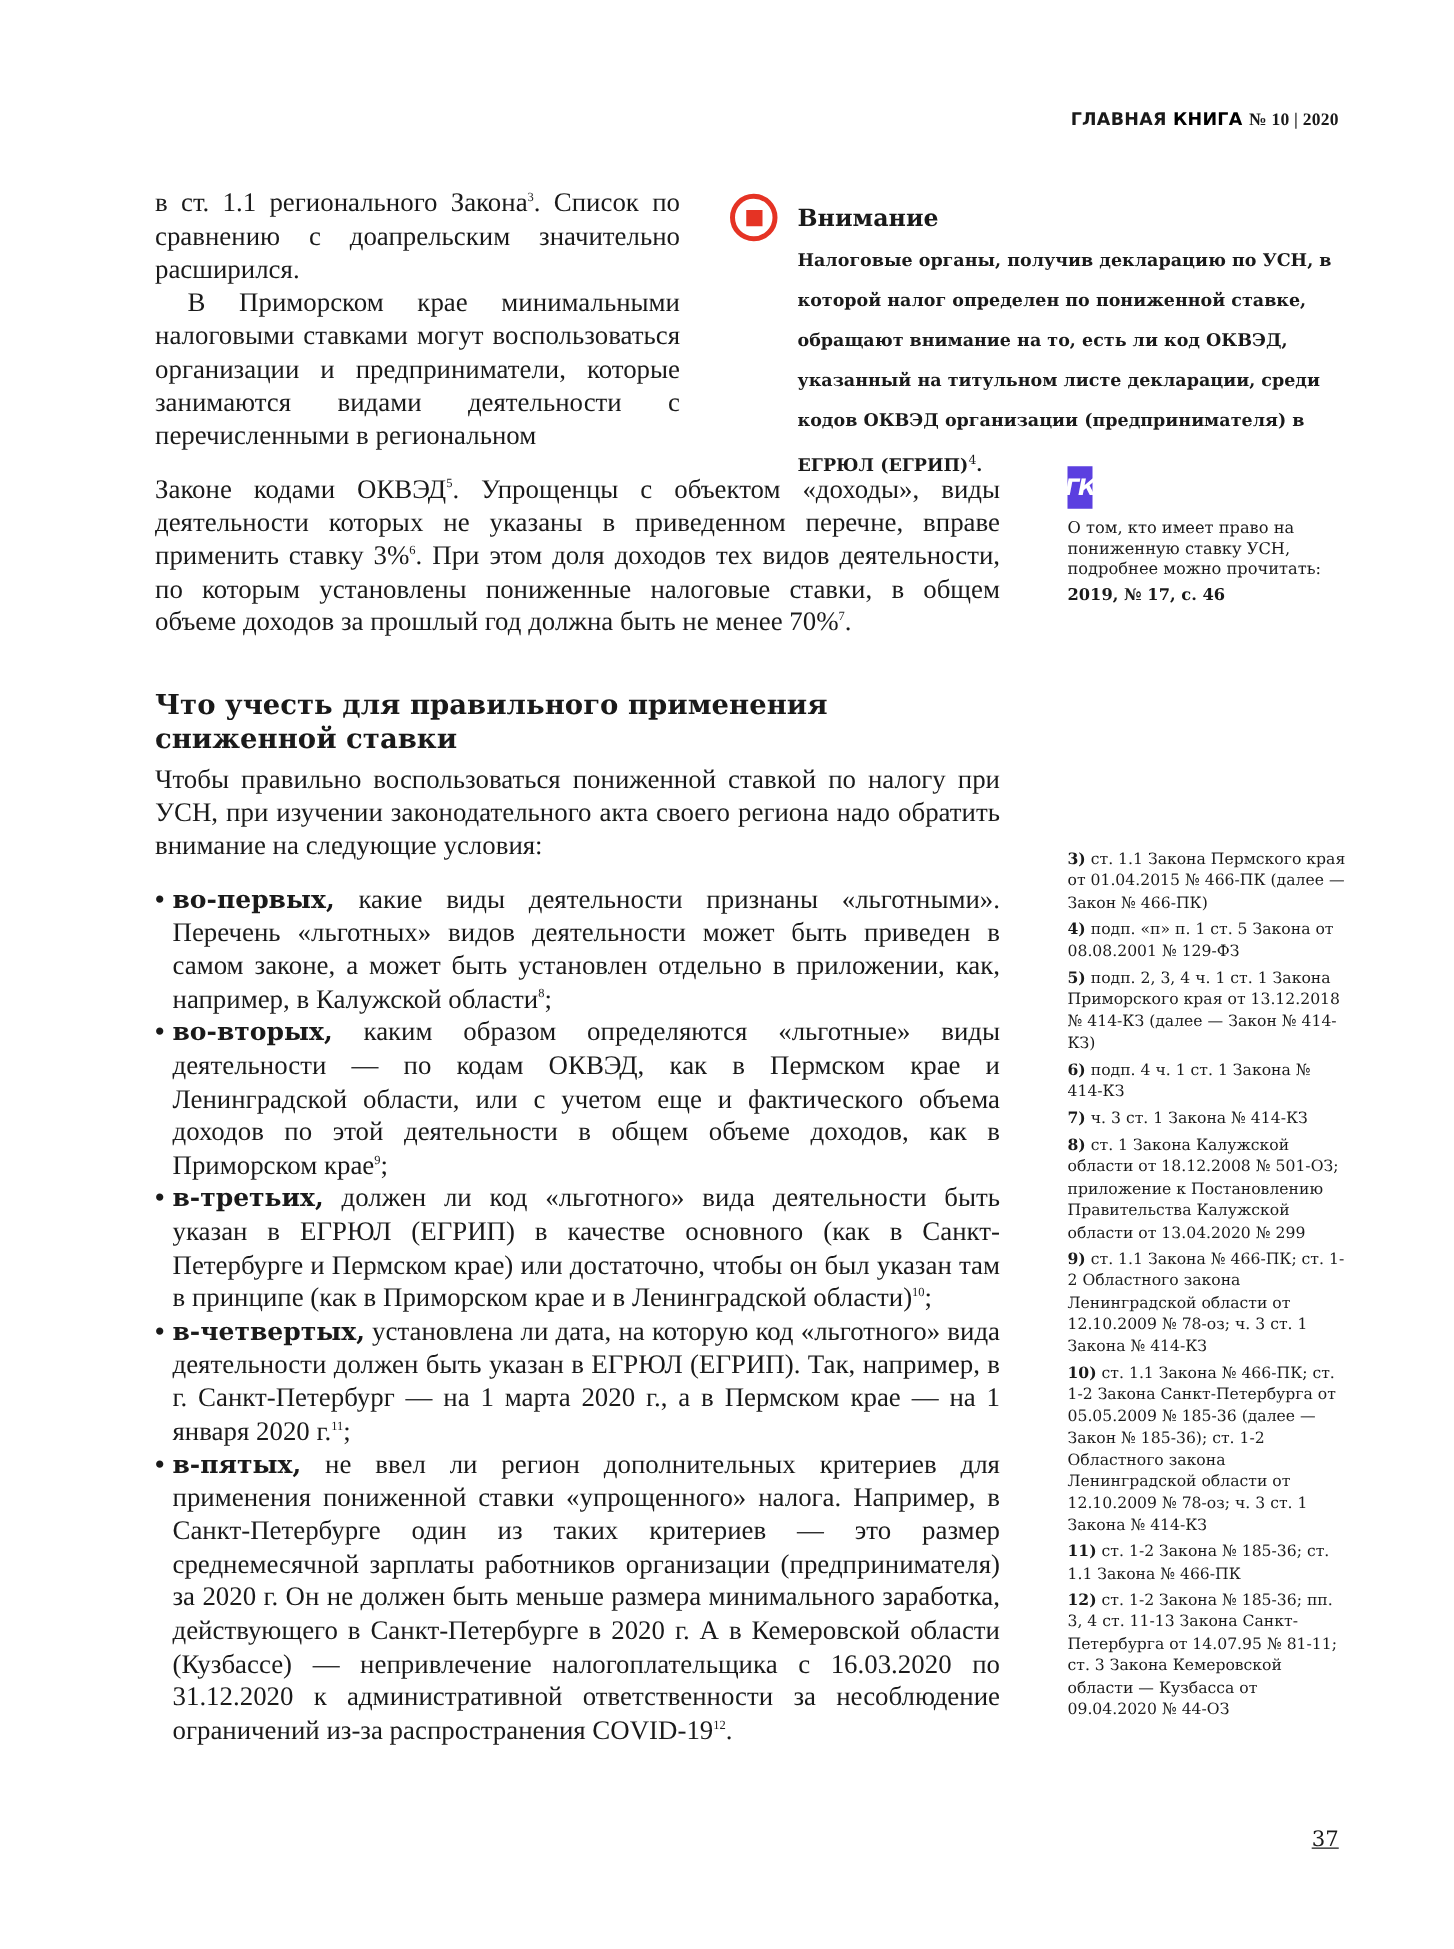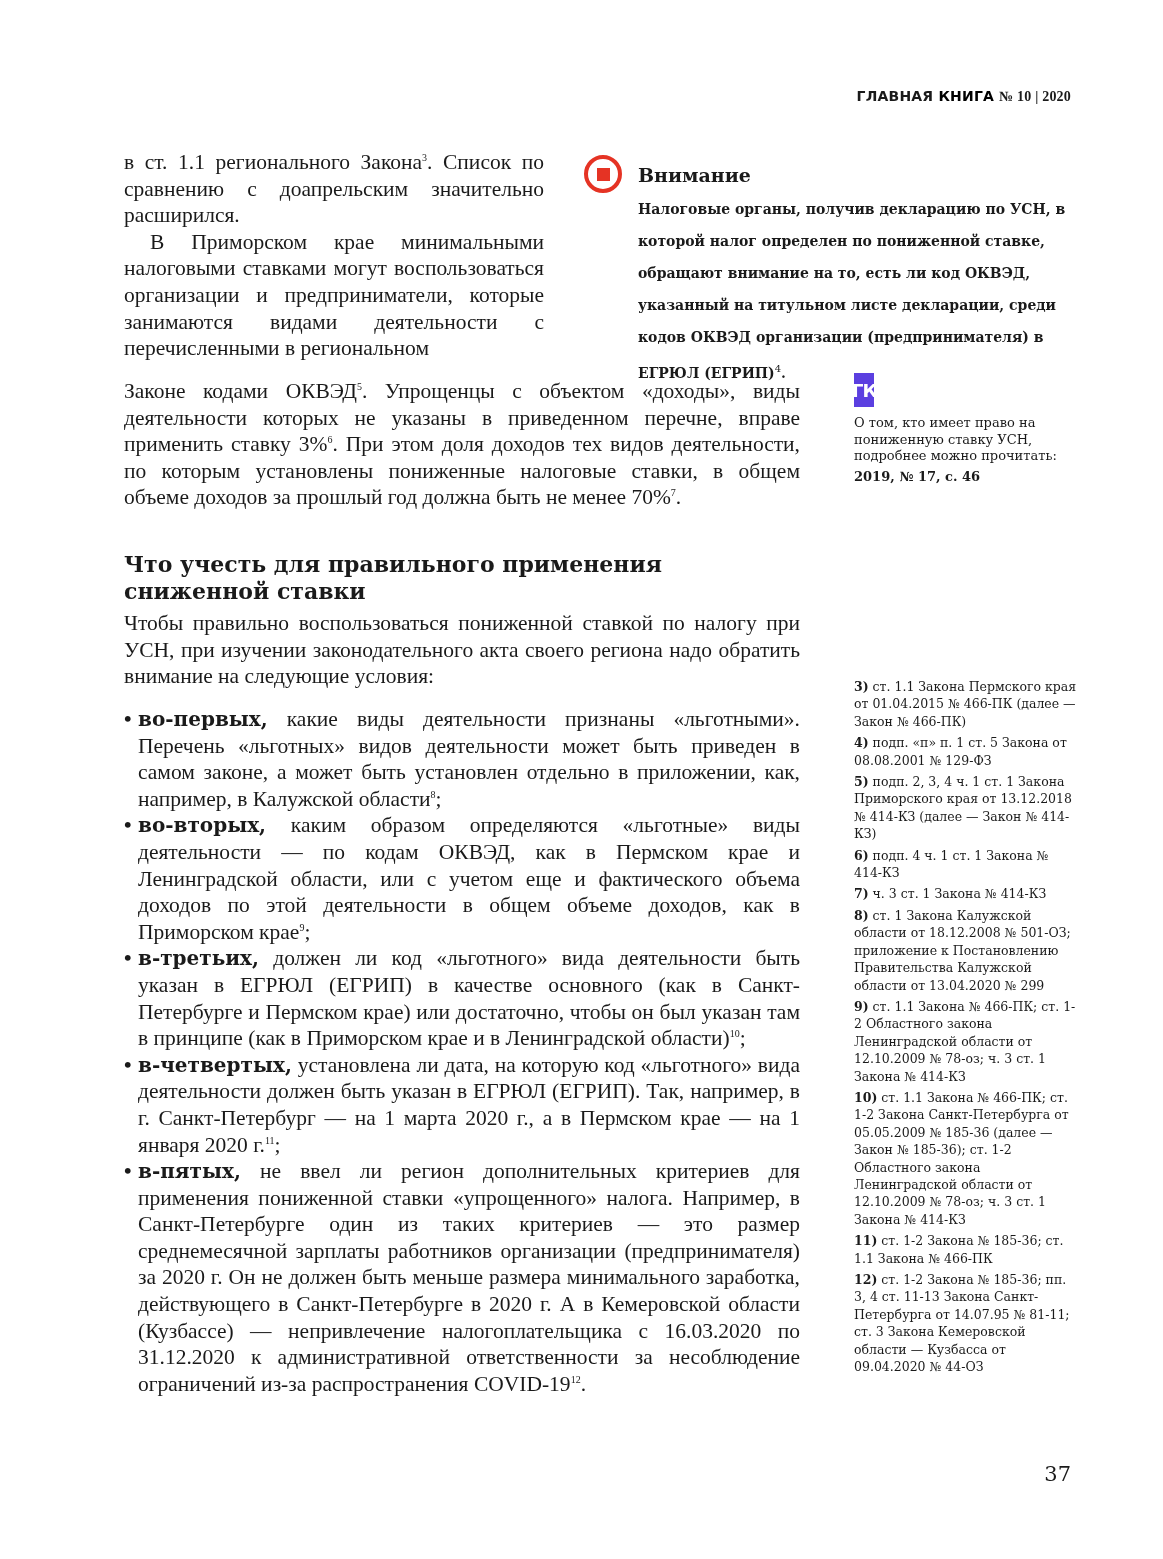--- a/index.html
+++ b/index.html
@@ -35,31 +35,31 @@
                border-radius: 50%; box-sizing: border-box; display: flex; align-items: center; justify-content: center; }
   .attn-icon .sq { width: 13px; height: 13px; background: #e53324; }
   .attn-title { left: 638px; top: 164px; font-family: "DejaVu Serif", serif; font-weight: bold; font-size: 19px; text-align: right; }
   .attn-body { left: 638px; top: 193px; width: 440px; font-family: "DejaVu Serif", serif; font-weight: bold;
                font-size: 14px; line-height: 32px; }
   .attn-body sup { font-size: 10px; font-weight: normal; }
 
   
   .gk-logo { left: 854px; top: 373px; width: 20px; height: 34px; background: #5b3fe0; color: #fff;
              font-family: "DejaVu Sans", sans-serif; font-weight: bold; font-size: 18px;
-             display: flex; align-items: center; justify-content: center; letter-spacing: -1px; }
+             display: flex; align-items: center; justify-content: center; letter-spacing: -1px; font-style: italic; }
   .gk-text { left: 854px; top: 415px; width: 220px; font-family: "DejaVu Serif", serif; font-size: 13px; line-height: 16.5px; }
   .gk-ref { font-weight: bold; margin-top: 4px; display: block; }
 
   
   .footnotes { left: 854px; top: 678px; width: 225px; font-family: "DejaVu Serif", serif; font-size: 12.5px;
                line-height: 17.4px; margin: 0; padding: 0; list-style: none; }
   .footnotes li { margin-bottom: 4px; }
   .footnotes .fn-num { font-weight: bold; }
 
-  .page-num { right: 92px; top: 1462px; font-family: "DejaVu Serif", serif; font-size: 21px; }
+  .page-num { right: 92px; top: 1462px; font-family: "DejaVu Serif", serif; font-size: 17px; text-decoration: underline; }
 </style>
 </head>
 <body>
 
 <div class="abs masthead">
   <span>ГЛАВНАЯ</span>
   <span class="brand-accent">КНИГА</span>
   <span class="issue">№ 10 | 2020</span>
 </div>
 

